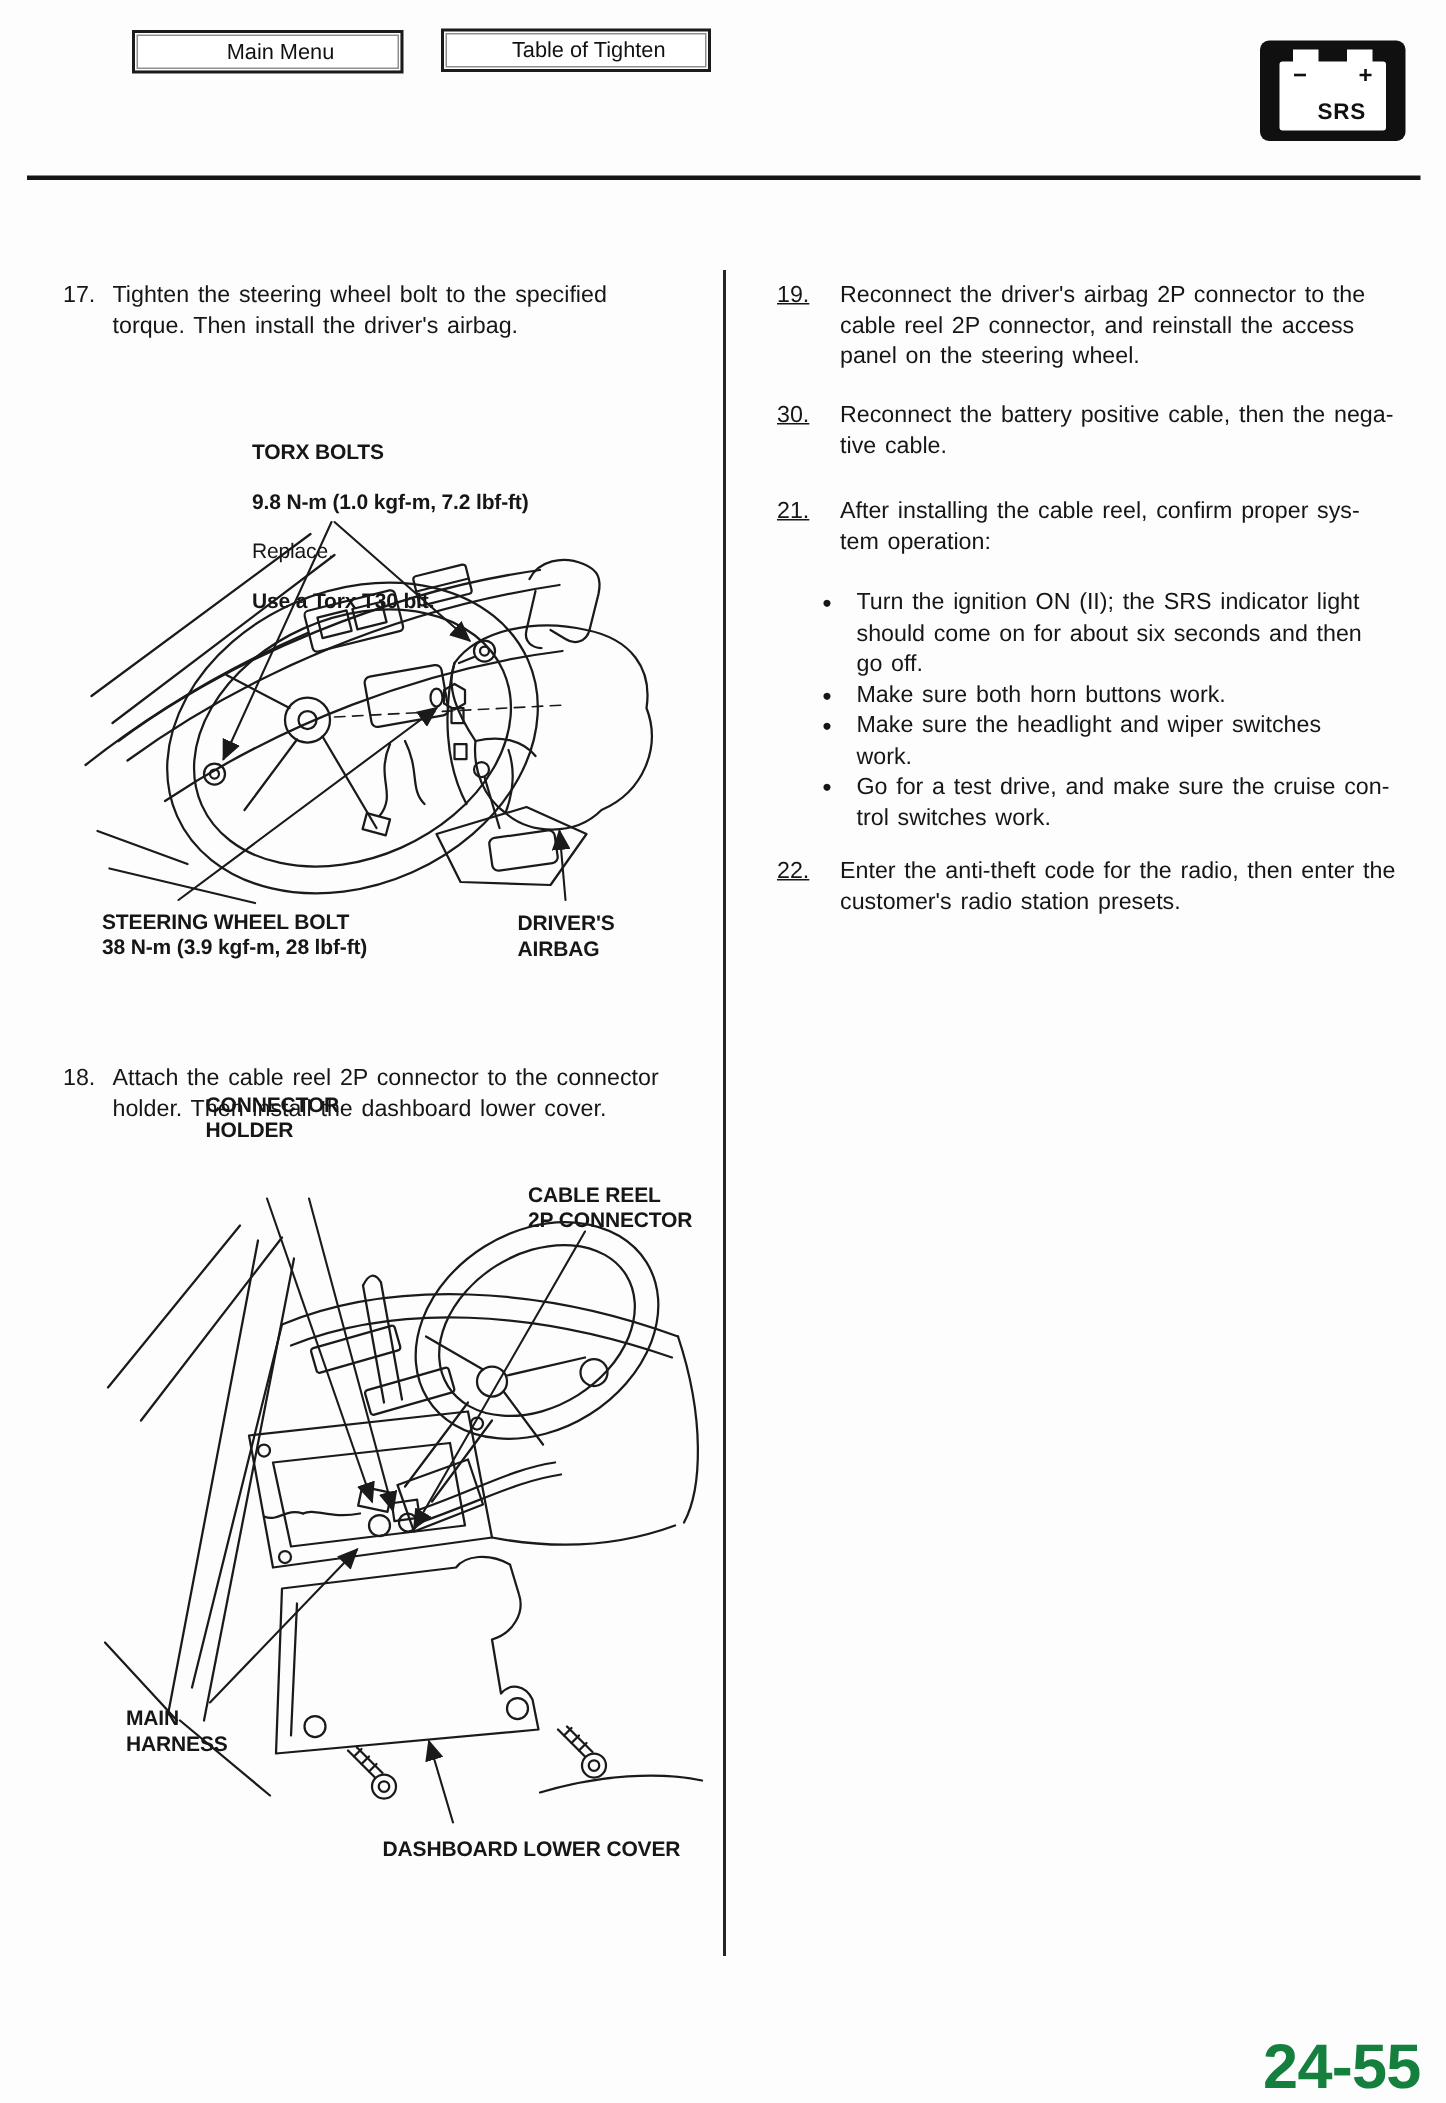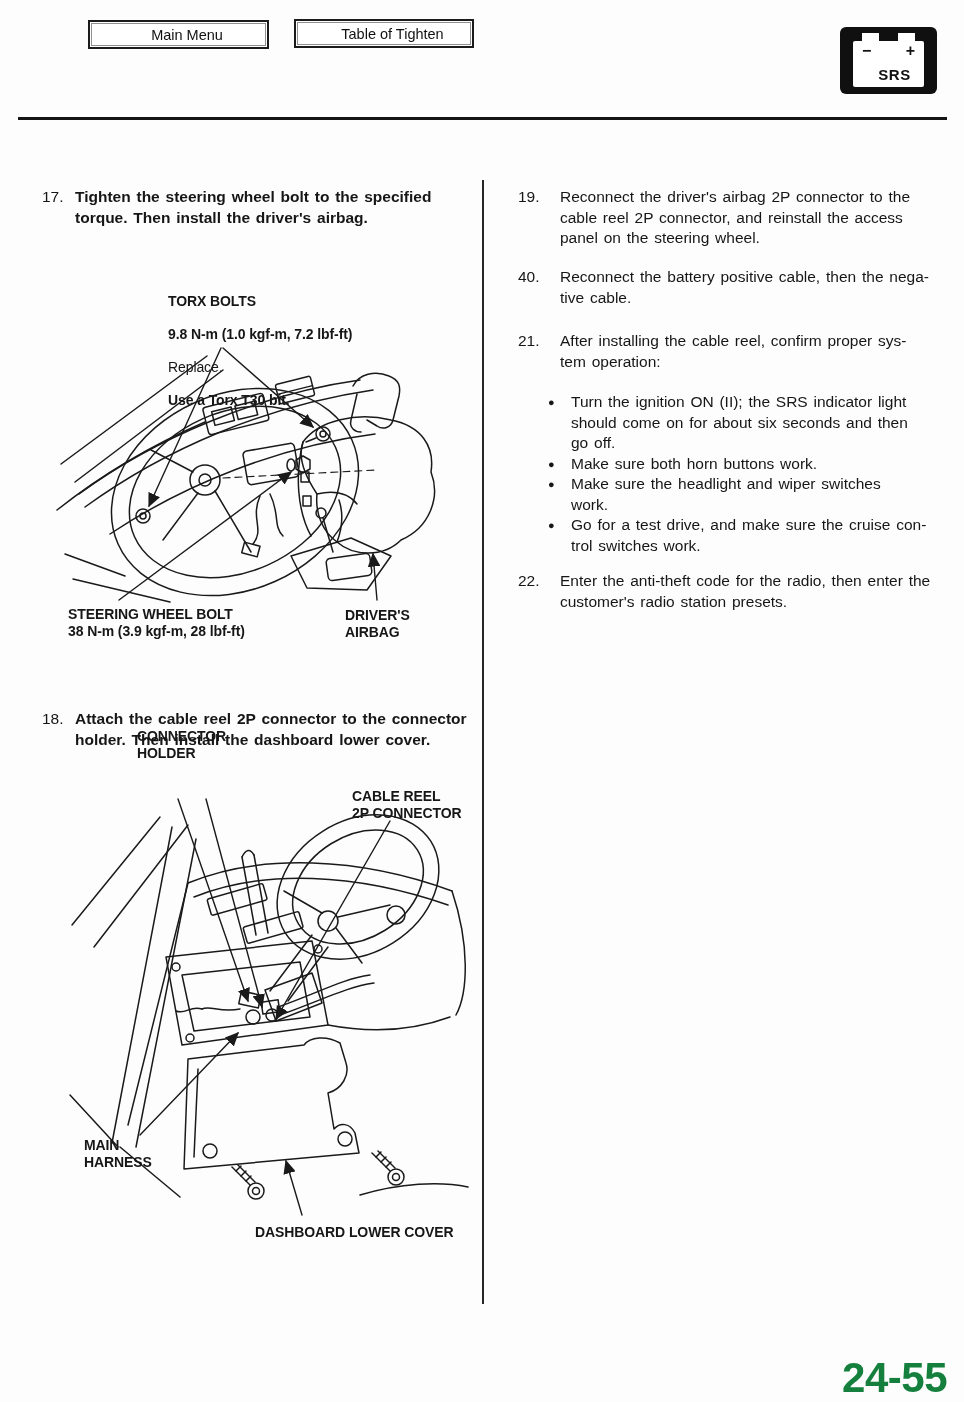--- a/index.html
+++ b/index.html
@@ -26,23 +26,23 @@
   .srs-minus{position:absolute;left:9px;top:1px;font-size:16px;font-weight:bold;color:#111;}
   .srs-plus{position:absolute;right:9px;top:1px;font-size:16px;font-weight:bold;color:#111;}
   .srs-text{position:absolute;left:0;right:0;bottom:4px;text-align:center;font-size:15px;font-weight:bold;color:#111;letter-spacing:.5px;padding-left:12px;}
   
   .top-rule{left:18px;top:117px;width:929px;height:3px;background:#151515;}
   .col-divider{left:482px;top:180px;width:2px;height:1124px;background:#262626;}
   
   .item{position:absolute;display:flex;font-size:15.5px;line-height:20.5px;word-spacing:1.5px;}
   .item .num{flex:none;}
   .item.lcol .num{width:33px;}
-  .item.rcol .num{width:30px;}
+  .item.rcol .num{width:30px;text-decoration:underline;}
   .item .txt{white-space:pre-line;}
-  .item.lcol .txt{width:405px;font-weight:bold;}
+  .item.lcol .txt{width:405px;}
   .item.rcol .txt{width:408px;margin-left:12px;}
   
   .bullet-list{position:absolute;left:548px;top:392px;width:398px;}
   .bullet-row{display:flex;font-size:15.5px;line-height:20.5px;word-spacing:1.5px;}
   .bullet-row .dot{flex:none;width:23px;font-size:11px;line-height:20.5px;}
   .bullet-row .btxt{white-space:pre-line;width:374px;}
   
   .figlabel{position:absolute;font-weight:bold;font-size:14px;line-height:16.5px;white-space:pre-line;letter-spacing:-.1px;}
   .figlabel .normal{font-weight:normal;}
   .torx-line{display:block;}
@@ -274,21 +274,21 @@
 HARNESS</div>
 <div class="figlabel" style="left:255px;top:1224px;">DASHBOARD LOWER COVER</div>
 
 <div class="item rcol" style="left:518px;top:187px;">
   <span class="num">19.</span>
   <div class="txt">Reconnect the driver's airbag 2P connector to the
 cable reel 2P connector, and reinstall the access
 panel on the steering wheel.</div>
 </div>
 <div class="item rcol" style="left:518px;top:267px;">
-  <span class="num">40.</span>
+  <span class="num">30.</span>
   <div class="txt">Reconnect the battery positive cable, then the nega-
 tive cable.</div>
 </div>
 <div class="item rcol" style="left:518px;top:331px;">
   <span class="num">21.</span>
   <div class="txt">After installing the cable reel, confirm proper sys-
 tem operation:</div>
 </div>
 
 <div class="bullet-list">

